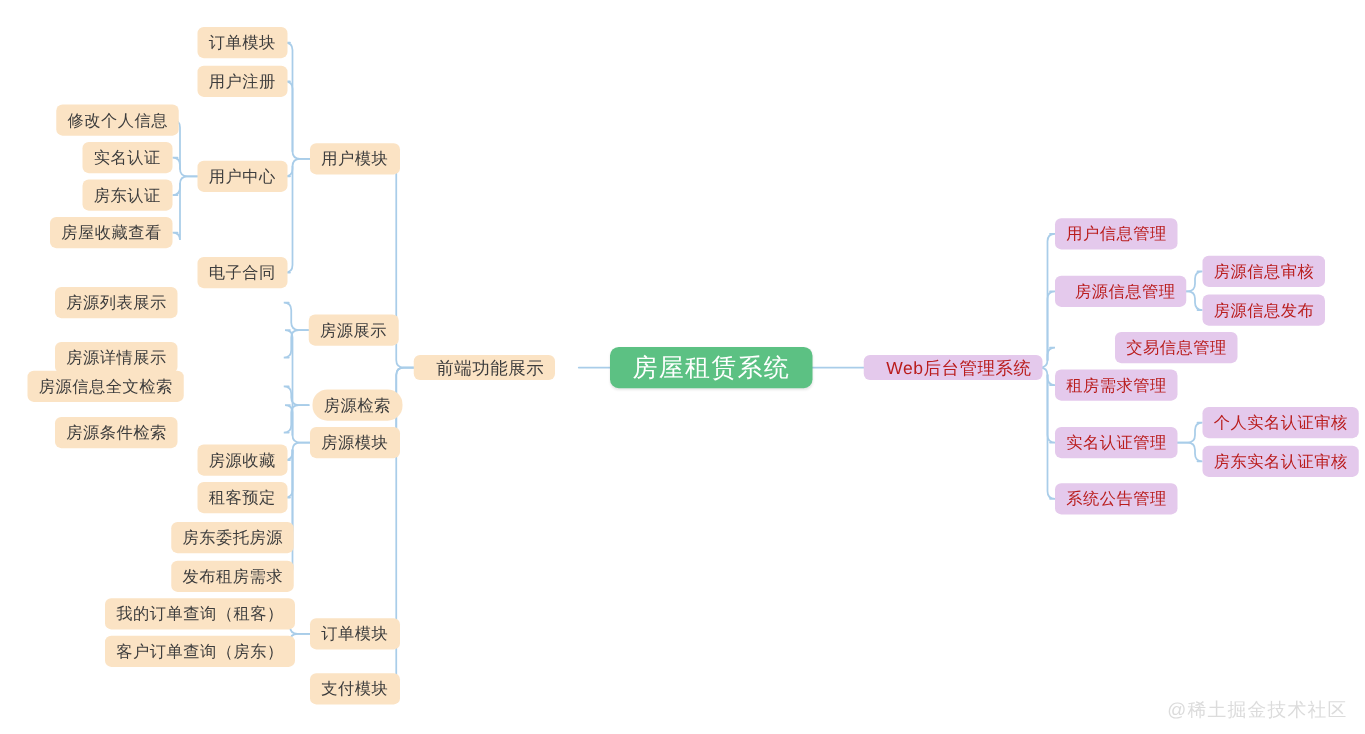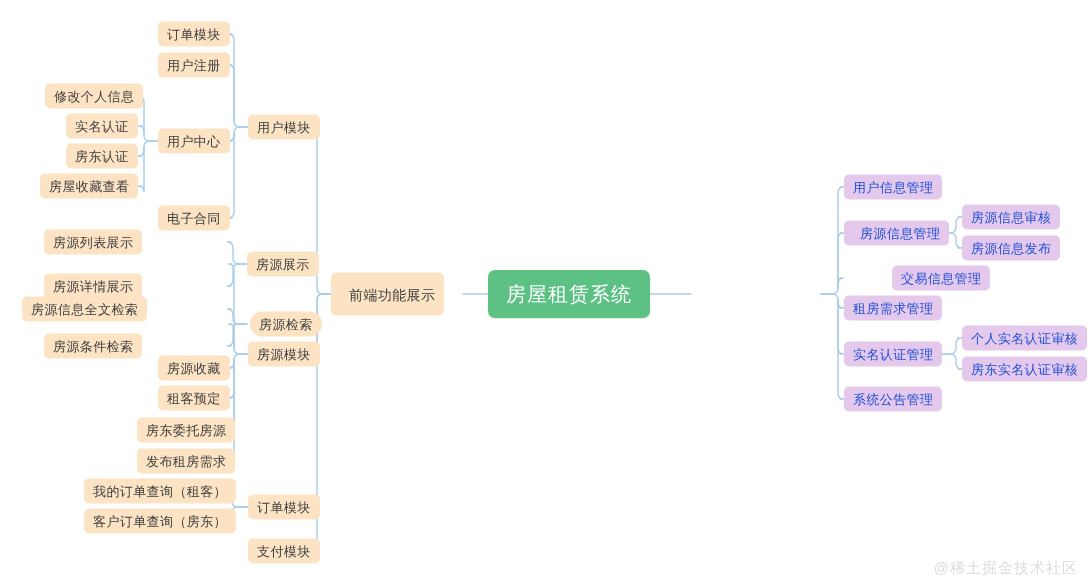--- a/index.html
+++ b/index.html
@@ -25,32 +25,32 @@
     border-radius:5px;
     font-size:13px;
     line-height:1;
     letter-spacing:.4px;
     color:#3d3d3d;
     transform:translateY(-50%);
     padding:0 9px;
     height:25px;
   }
   .node.root{
-    height:48px;
+    height:33px;
     border-radius:7px;
     background:#5cc183;
     color:#ffffff;
     font-size:20px;
     letter-spacing:1px;
     padding:0 18px;
     box-shadow:0 1px 2px rgba(0,0,0,.10);
   }
   .node.orange{ background:#fbe3c4; }
-  .node.purple{ background:#e4c9ec; color:#1d4ed8; }
-  .node.lvl1{ font-size:14px; height:43px;padding-left:18px; }
+  .node.purple{ background:#e4c9ec; color:#b91c1c; }
+  .node.lvl1{ font-size:14px; height:20px;padding-left:18px; }
   .watermark{
     position:absolute;
     right:14px;bottom:9px;
     font-size:15px;
     color:#dcdcdc;
     letter-spacing:1px;
     user-select:none;
   }
 </style>
 </head>
@@ -106,20 +106,21 @@
       <path d="M941 233 L950 233 Q956 233 956 239 L956 242 Q956 248 962 248 L958 248"></path>
 
       <path d="M941 354 L950 354 Q956 354 956 348 L956 344 Q956 338 962 338 L958 338"></path>
       <path d="M941 354 L950 354 Q956 354 956 360 L956 363 Q956 369 962 369 L958 369"></path>
     </g>
   </svg>
 
   <div class="node root" style="left:488px;top:294px;">房屋租赁系统</div>
 
   <div class="node orange lvl1" style="left:331px;top:294px;">前端功能展示</div>
+  <div class="node purple lvl1" style="left:691px;top:294px;">Web后台管理系统</div>
 
   <div class="node orange" style="left:248px;top:127px;">用户模块</div>
   <div class="node orange" style="left:248px;top:354px;">房源模块</div>
   <div class="node orange" style="left:248px;top:507px;">订单模块</div>
   <div class="node orange" style="left:248px;top:551px;">支付模块</div>
 
   <div class="node orange" style="left:158px;top:34px;">订单模块</div>
   <div class="node orange" style="left:158px;top:65px;">用户注册</div>
   <div class="node orange" style="left:158px;top:141px;">用户中心</div>
   <div class="node orange" style="left:158px;top:218px;">电子合同</div>

